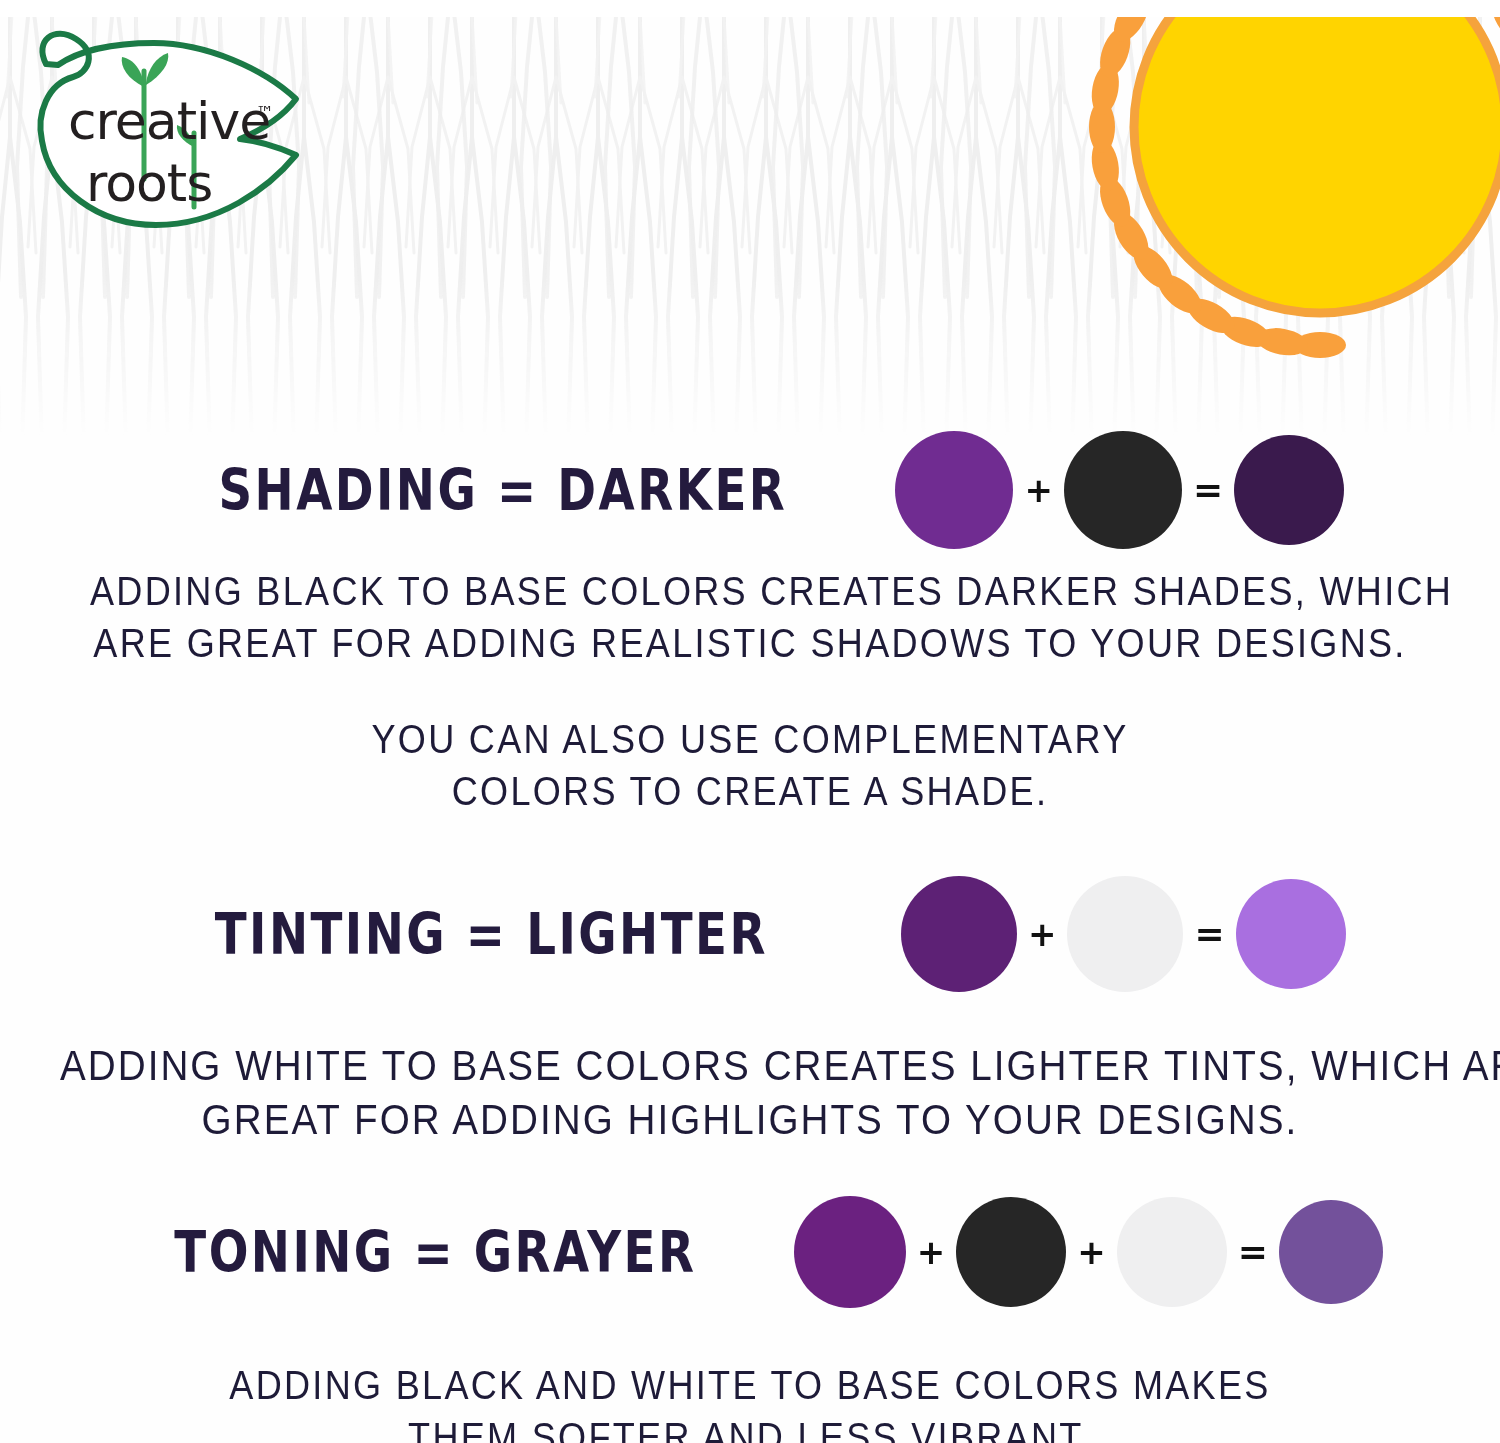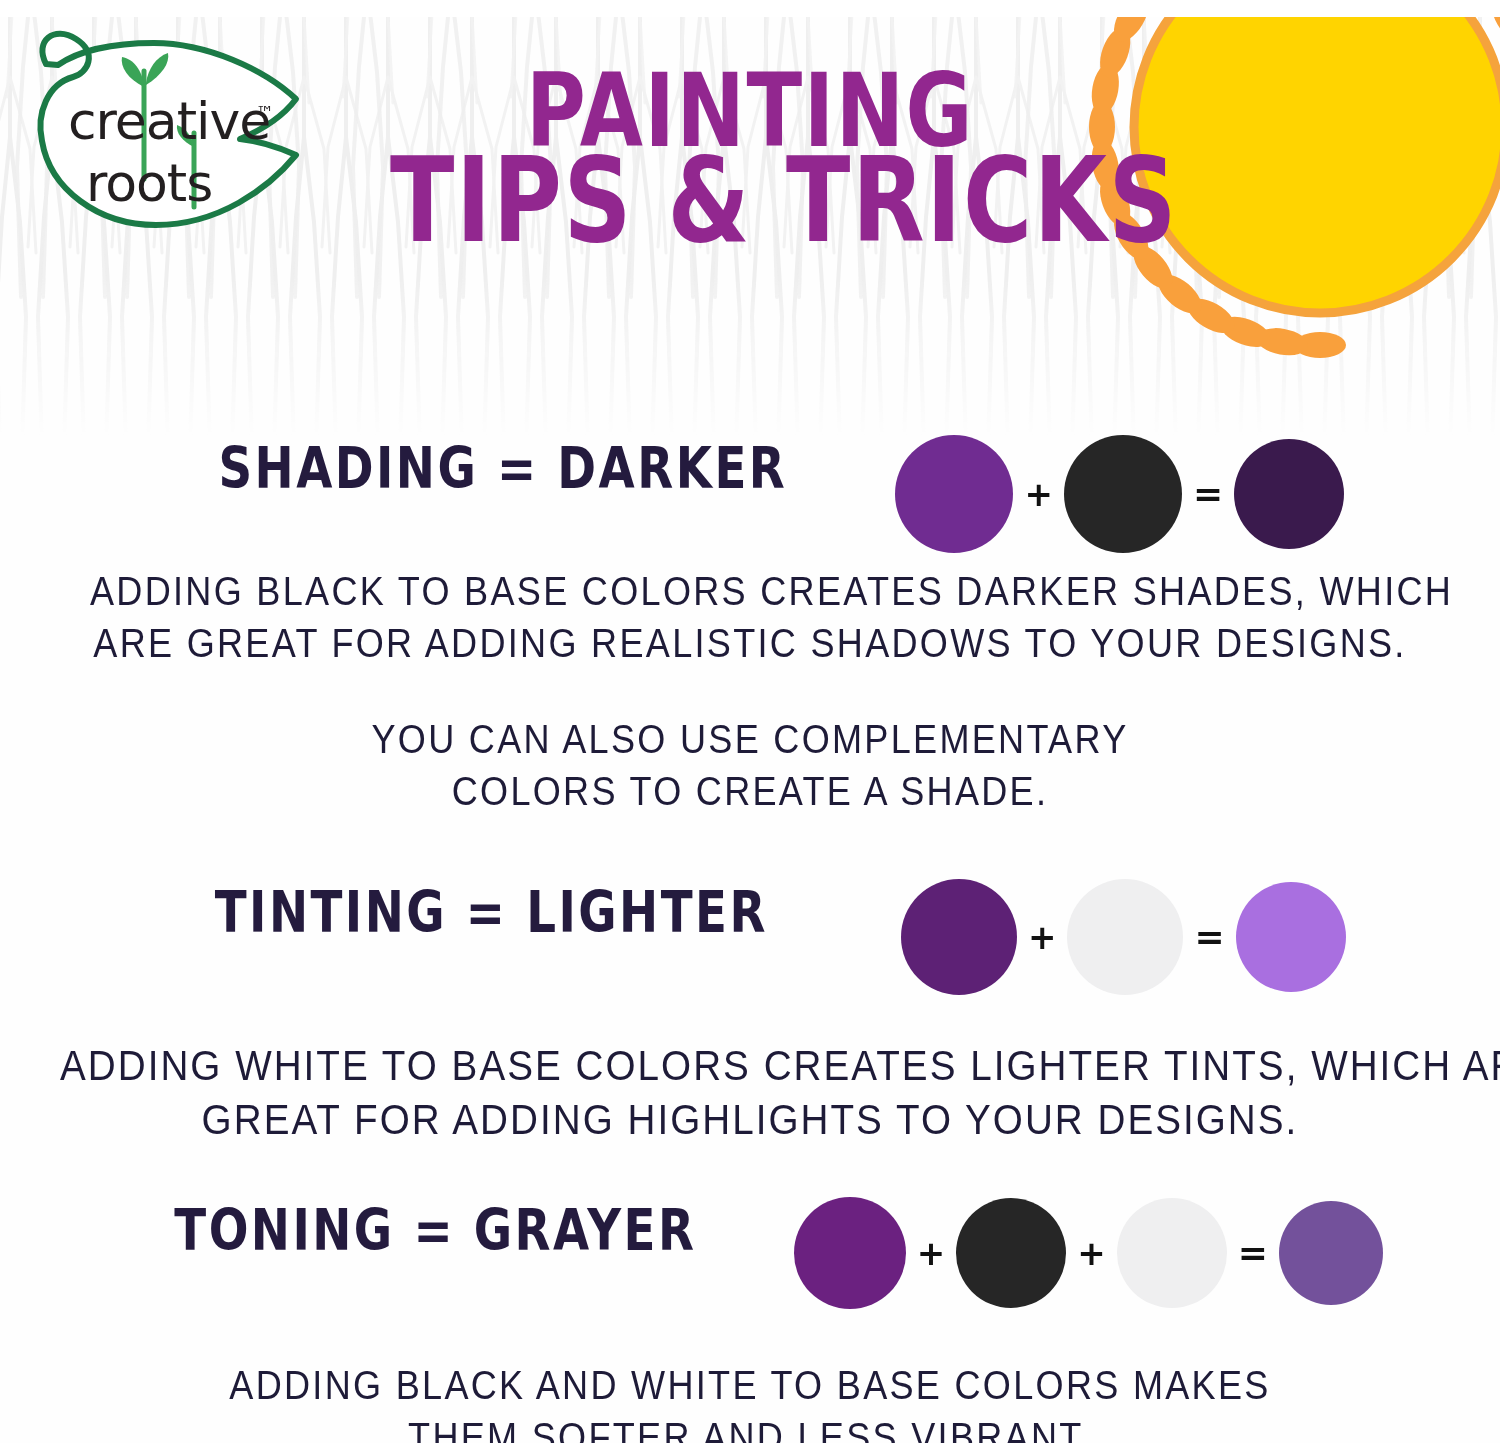--- a/index.html
+++ b/index.html
@@ -68,21 +68,21 @@
     transform-origin: center center;
     white-space: nowrap;
   }
   #title-line-1 { font-size: 102px; }
   #title-line-2 { font-size: 118px; margin-top: -10px; }
 
   
   .section-head-row {
     position: absolute;
     display: flex;
-    align-items: flex-start;
+    align-items: center;
     left: 0;
     width: 1500px;
     justify-content: center;
   }
   .section-title {
     font-family: "DejaVu Sans", sans-serif;
     font-weight: bold;
     font-size: 57px;
     color: #241b3e;
     letter-spacing: 3px;
@@ -263,24 +263,20 @@
         <path d="M118 56 C 134 46, 142 34, 140 24 C 128 28, 120 40, 118 54 Z" fill="#3aa457"></path>
         <path d="M166 104 L166 178" stroke="#3aa457" stroke-width="5" stroke-linecap="round" fill="none"></path>
         <path d="M166 118 C 154 112, 148 104, 149 96 C 158 99, 164 108, 166 117 Z" fill="#3aa457"></path>
       </g>
       <text x="40" y="110" fill="#231f20" font-family="DejaVu Sans, sans-serif" font-size="52" letter-spacing="-1">creative</text>
       <text x="58" y="172" fill="#231f20" font-family="DejaVu Sans, sans-serif" font-size="52" letter-spacing="-1">roots</text>
       <text x="228" y="90" fill="#231f20" font-family="DejaVu Sans, sans-serif" font-size="18">™</text>
     </svg>
   </div>
 
-  <div id="title-block">
-    <div id="title-line-1" class="title-line">PAINTING</div>
-    <div id="title-line-2" class="title-line">TIPS &amp; TRICKS</div>
-  </div>
 
   <div class="section-head-row" style="top:418px;height:110px;">
     <div class="section-title">SHADING = DARKER</div>
     <div class="swatch-row" style="margin-left:46px;">
       <span class="swatch" style="width:118px;height:118px;background:#702c91;"></span>
       <span class="op">+</span>
       <span class="swatch" style="width:118px;height:118px;background:#262626;"></span>
       <span class="op eq">=</span>
       <span class="swatch" style="width:110px;height:110px;background:#3a1a4d;"></span>
     </div>

